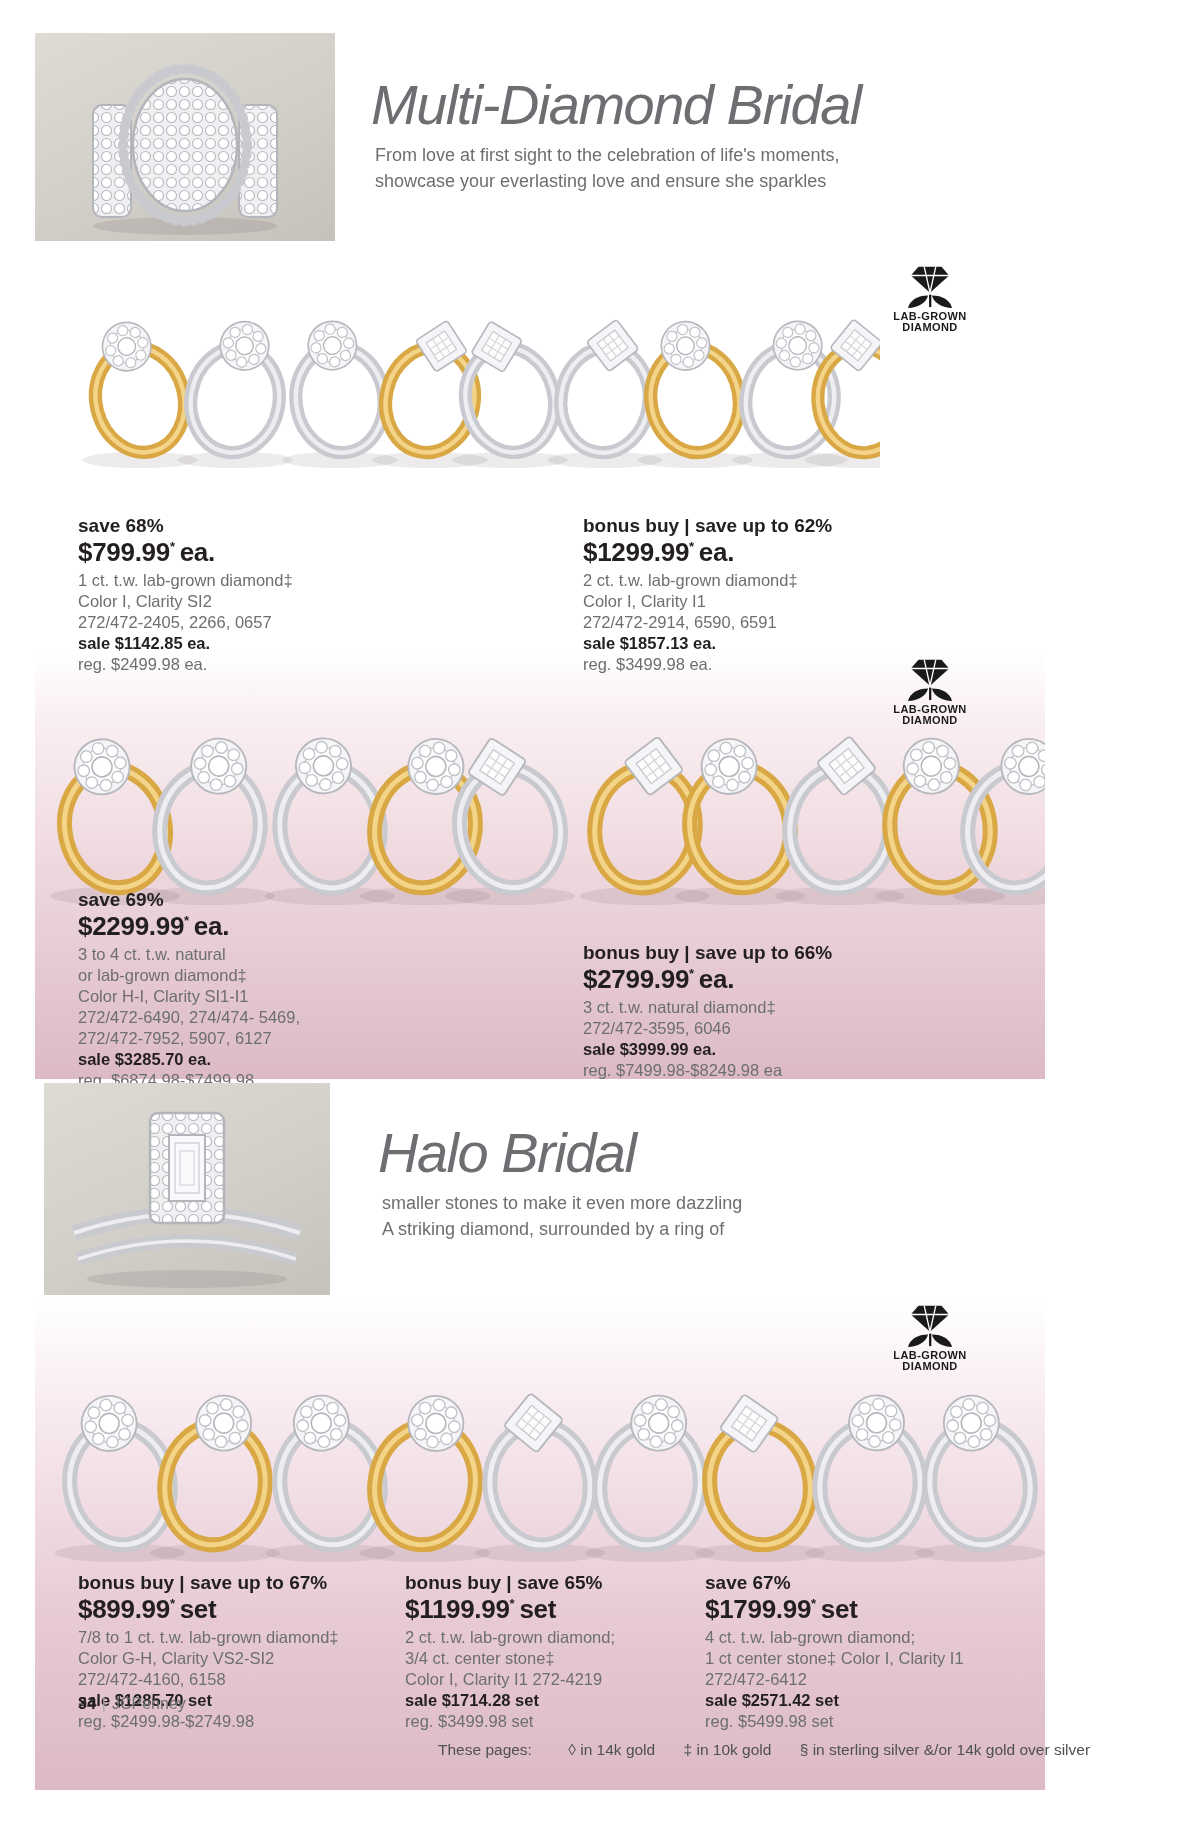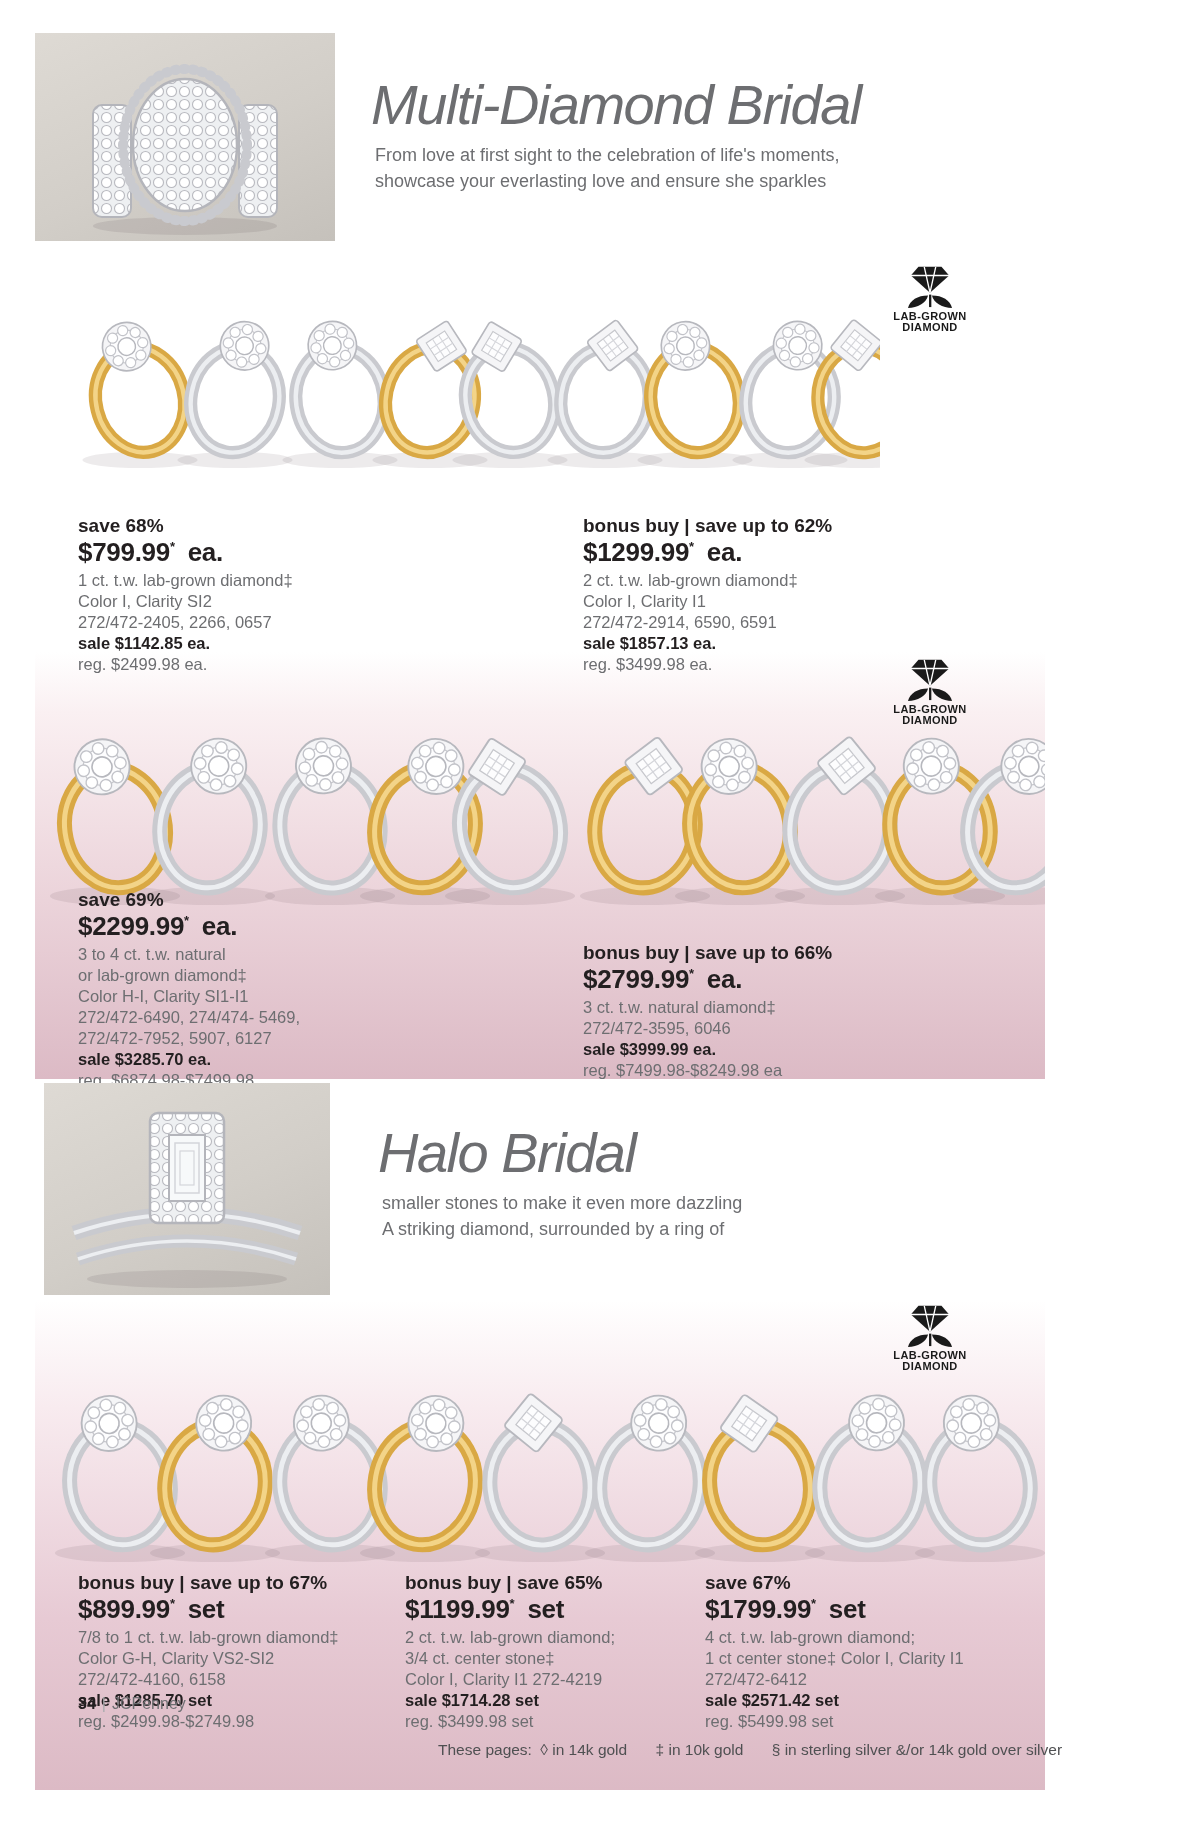--- a/index.html
+++ b/index.html
@@ -43,37 +43,37 @@
   .rings svg { display:block; width:100%; height:100%; }
   .row1 { left:40px; top:288px; width:840px; height:185px; }
   .row2 { left:40px; top:693px; width:1005px; height:218px; }
   .row3 { left:40px; top:1350px; width:1005px; height:218px; }
 
   
   .product { position:absolute; color:#6d6e71; font-size:16.5px; line-height:21px; }
   .product .save { font-weight:bold; color:#231f20; font-size:19px; line-height:22px; }
   .product .price { font-weight:bold; color:#231f20; font-size:26px; line-height:31px; margin:0 0 2px 0; letter-spacing:-0.3px; }
   .product .price sup { font-size:13px; vertical-align:super; line-height:0; }
-  .product .price .unit { margin-left:13px; }
+  .product .price .unit { margin-left:5px; }
   .product .sale { font-weight:bold; color:#231f20; }
   .p1 { left:78px;  top:515px; }
   .p2 { left:583px; top:515px; }
   .p3 { left:78px;  top:889px; }
   .p4 { left:583px; top:942px; }
   .p5 { left:78px;  top:1572px; }
   .p6 { left:405px; top:1572px; }
   .p7 { left:705px; top:1572px; }
 
   
   .footer-left { position:absolute; left:78px; top:1695px; font-size:16px; color:#6d6e71; }
   .footer-left .pg { font-weight:bold; color:#231f20; }
   .footer-left .dv { color:#a9aaad; margin:0 6px; }
   .footer-legend { position:absolute; left:438px; top:1741px; font-size:15.5px; color:#4f5052; white-space:nowrap; }
   .footer-legend span { margin-right:24px; }
-  .footer-legend .lbl { margin-right:4px; }
+  .footer-legend .lbl { margin-right:32px; }
 </style>
 </head>
 <body>
 
 <div class="page">
 
   <div class="pink pink2"></div>
   <div class="pink pink3"></div>
 
   <div class="hero hero1">

